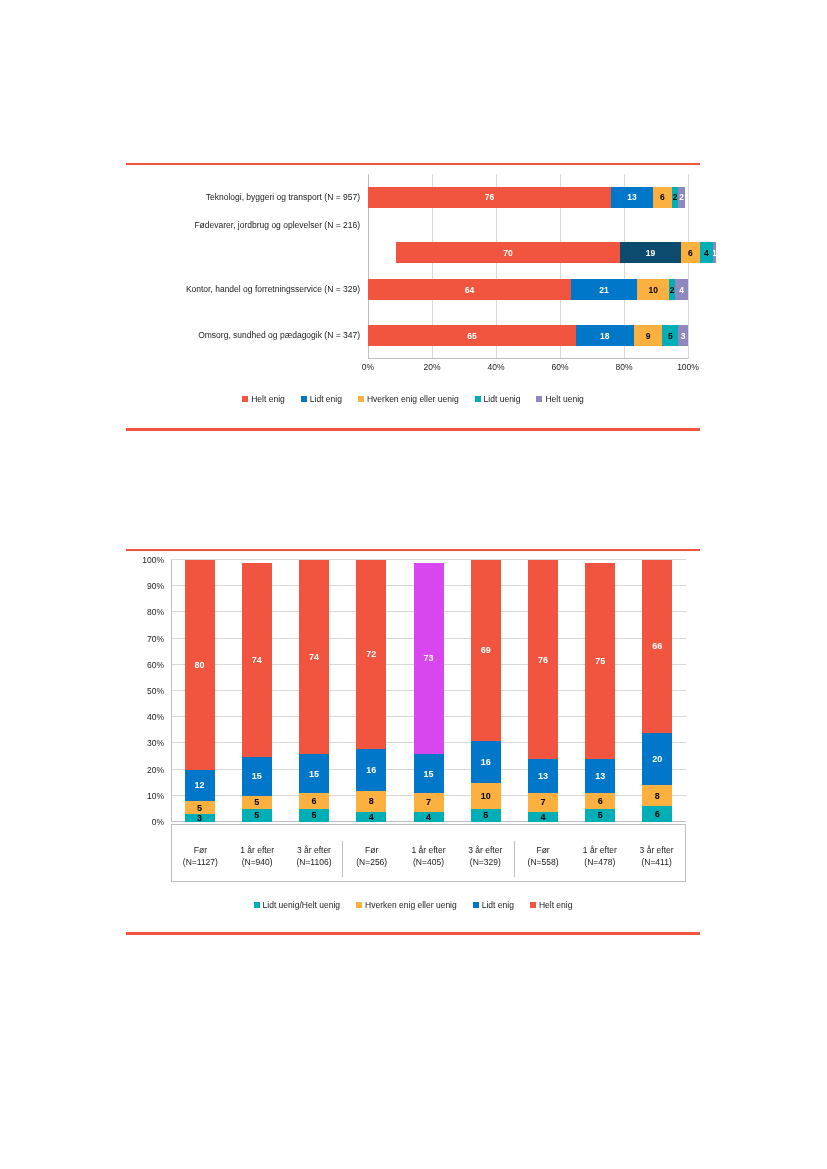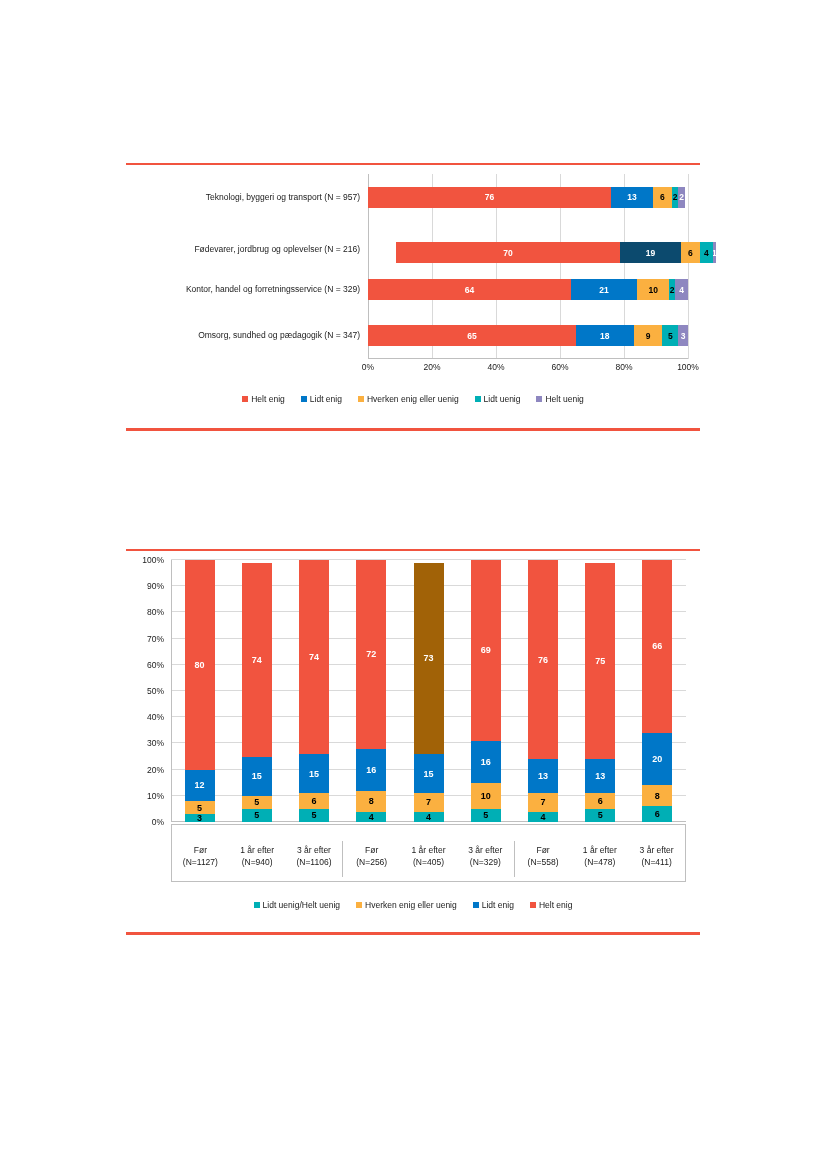--- a/index.html
+++ b/index.html
@@ -233,21 +233,21 @@
 <body>
 
 <div class="page">
 
   <div class="rule rule-thin" style="top:163px"></div>
   <div class="rule rule-thick" style="top:428px"></div>
 
   <div class="fig1">
     <div class="f1-cats" id="f1-cats">
         <div class="f1-cat" style="top: 12.625px;">Teknologi, byggeri og transport (N = 957)</div>
-        <div class="f1-cat" style="top: 65px;">Fødevarer, jordbrug og oplevelser (N = 216)</div>
+        <div class="f1-cat" style="top: 41px;">Fødevarer, jordbrug og oplevelser (N = 216)</div>
         <div class="f1-cat" style="top: 105.125px;">Kontor, handel og forretningsservice (N = 329)</div>
         <div class="f1-cat" style="top: 151.375px;">Omsorg, sundhed og pædagogik (N = 347)</div>
       </div>
 
     <div class="f1-plot">
       <div class="f1-gridlines" id="f1-grid">
           <div class="gl" style="left: 0%;"></div>
           <div class="gl" style="left: 20%;"></div>
           <div class="gl" style="left: 40%;"></div>
           <div class="gl" style="left: 60%;"></div>
@@ -375,21 +375,21 @@
           <div class="f2-bar" style="left: 185.278px; height: 262px;">
             <div class="f2-seg dark" style="height: 10.48px; background: rgb(0, 175, 181);">4</div>
             <div class="f2-seg dark" style="height: 20.96px; background: rgb(251, 176, 64);">8</div>
             <div class="f2-seg" style="height: 41.92px; background: rgb(0, 119, 200);">16</div>
             <div class="f2-seg" style="height: 188.64px; background: rgb(241, 84, 63); text-align: center;">72</div>
           </div>
           <div class="f2-bar" style="left: 242.5px; height: 262px;">
             <div class="f2-seg dark" style="height: 10.48px; background: rgb(0, 175, 181);">4</div>
             <div class="f2-seg dark" style="height: 18.34px; background: rgb(251, 176, 64);">7</div>
             <div class="f2-seg" style="height: 39.3px; background: rgb(0, 119, 200);">15</div>
-            <div class="f2-seg" style="height: 191.26px; background: #a16207;">73</div>
+            <div class="f2-seg" style="height: 191.26px; background: #d946ef;">73</div>
           </div>
           <div class="f2-bar" style="left: 299.722px; height: 262px;">
             <div class="f2-seg dark" style="height: 13.1px; background: rgb(0, 175, 181);">5</div>
             <div class="f2-seg dark" style="height: 26.2px; background: rgb(251, 176, 64);">10</div>
             <div class="f2-seg" style="height: 41.92px; background: rgb(0, 119, 200);">16</div>
             <div class="f2-seg" style="height: 180.78px; background: rgb(241, 84, 63);">69</div>
           </div>
           <div class="f2-bar" style="left: 356.944px; height: 262px;">
             <div class="f2-seg dark" style="height: 10.48px; background: rgb(0, 175, 181);">4</div>
             <div class="f2-seg dark" style="height: 18.34px; background: rgb(251, 176, 64);">7</div>

